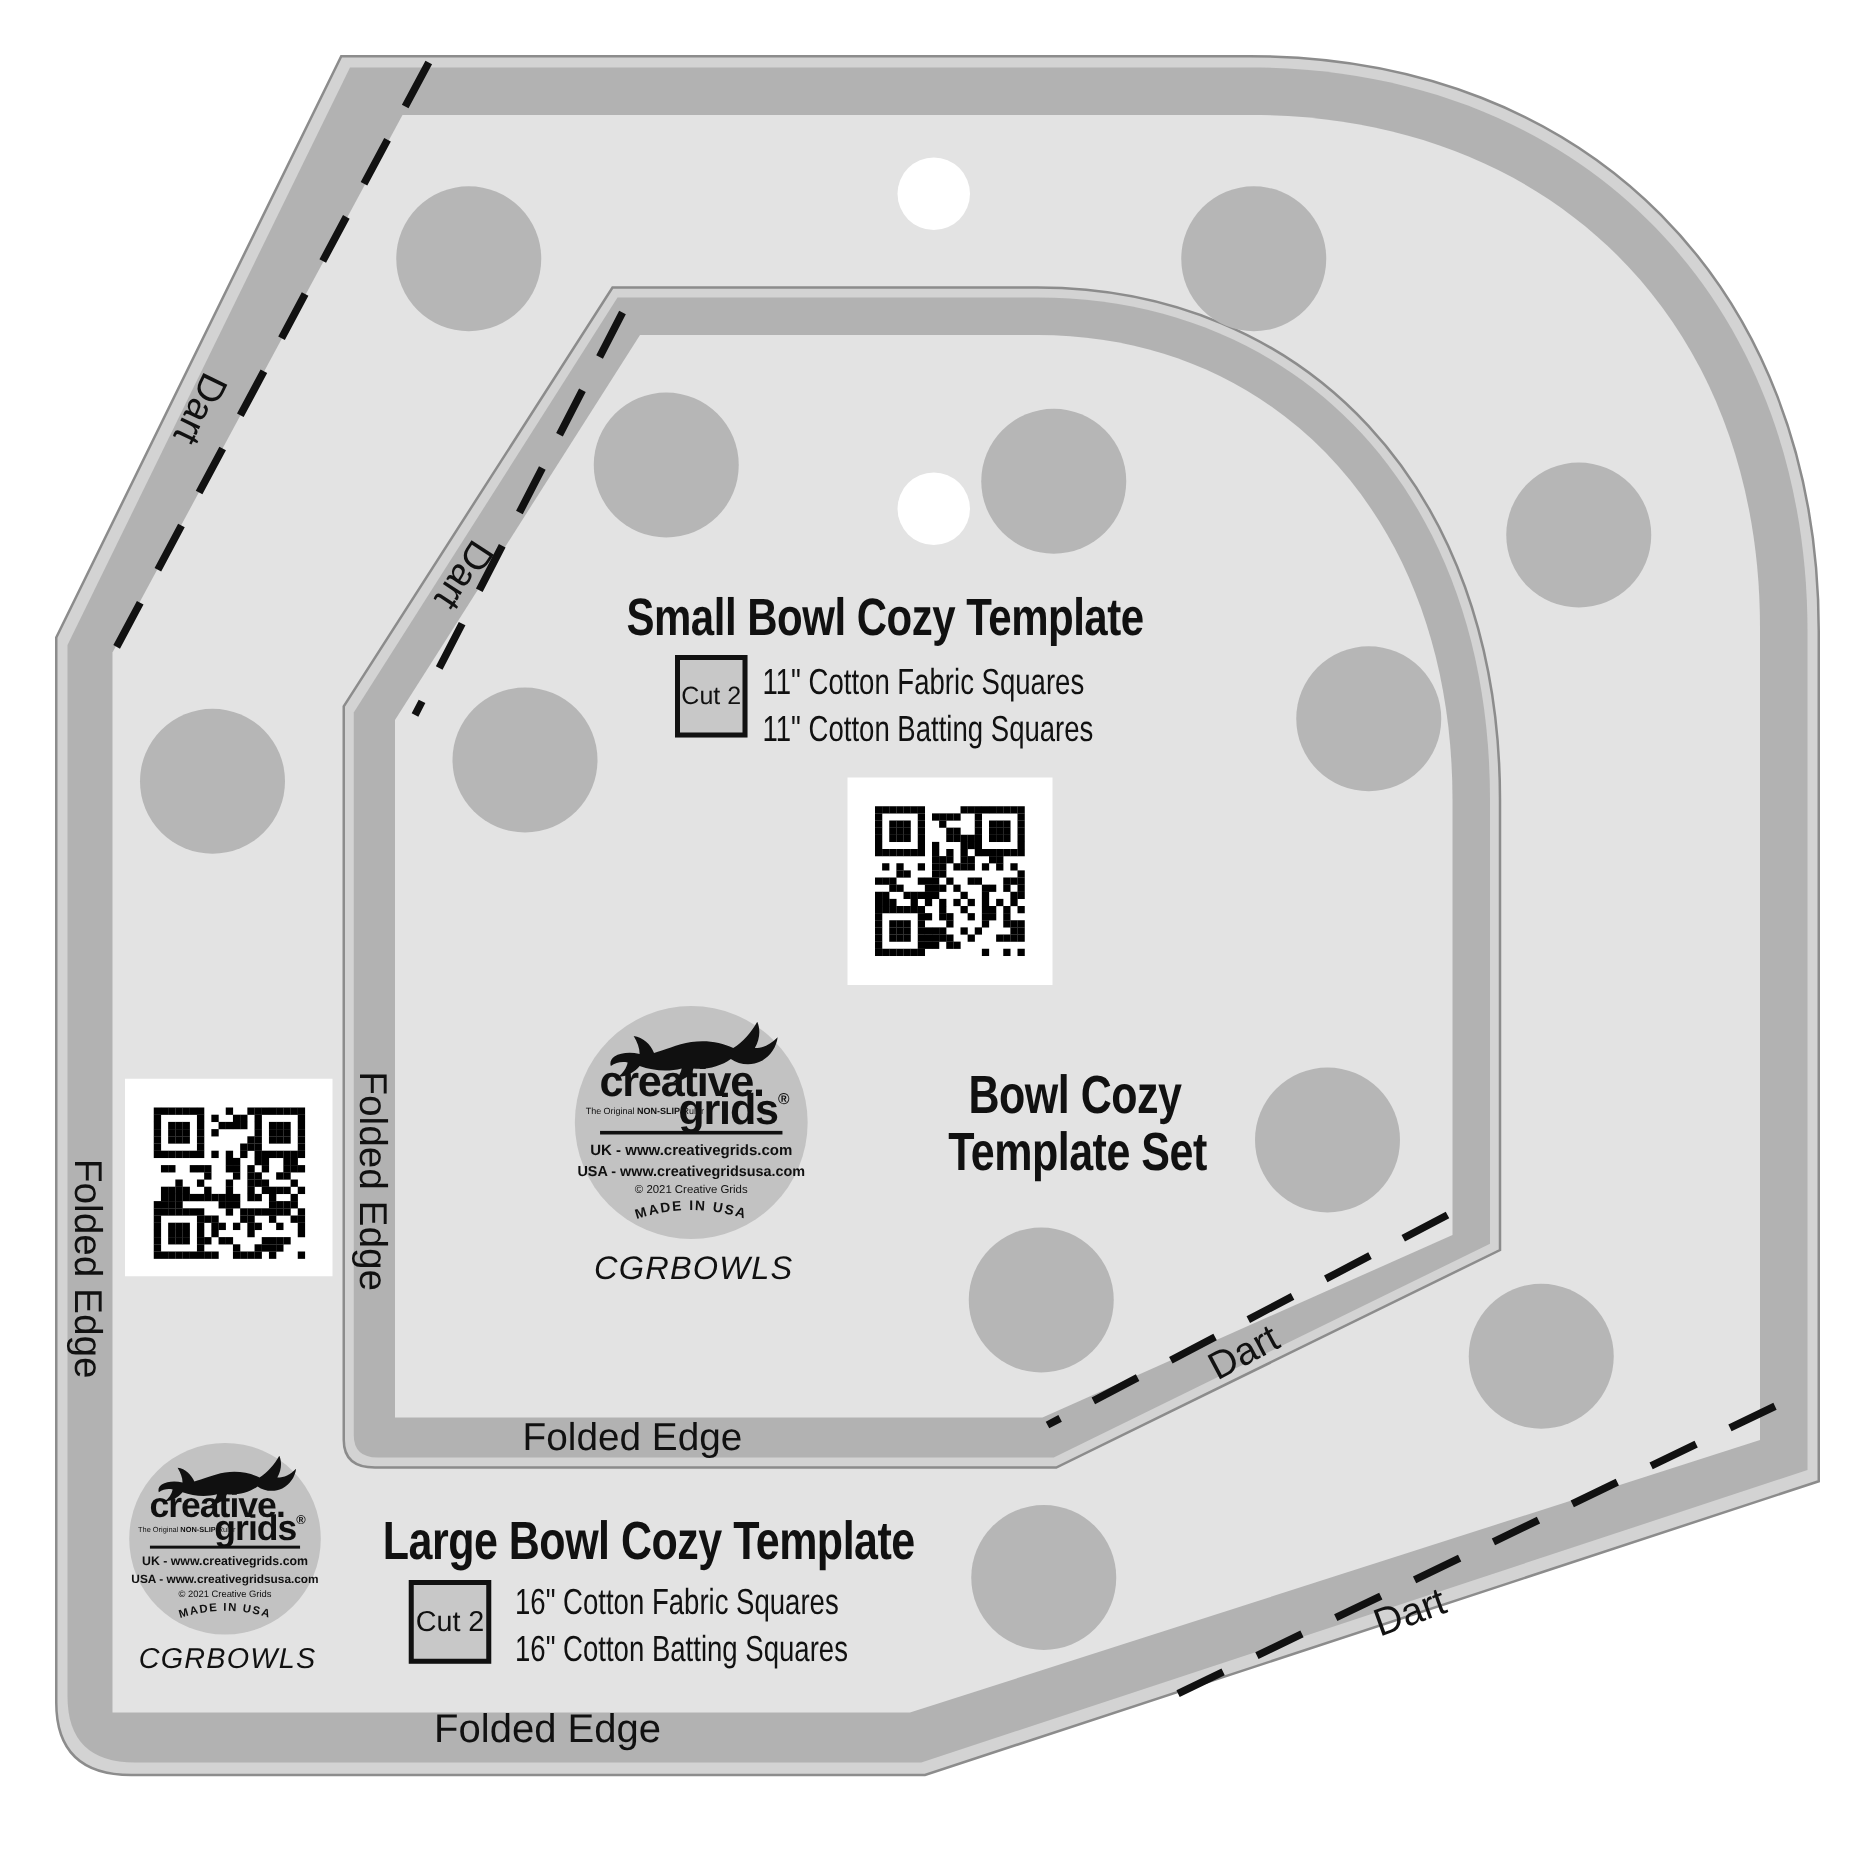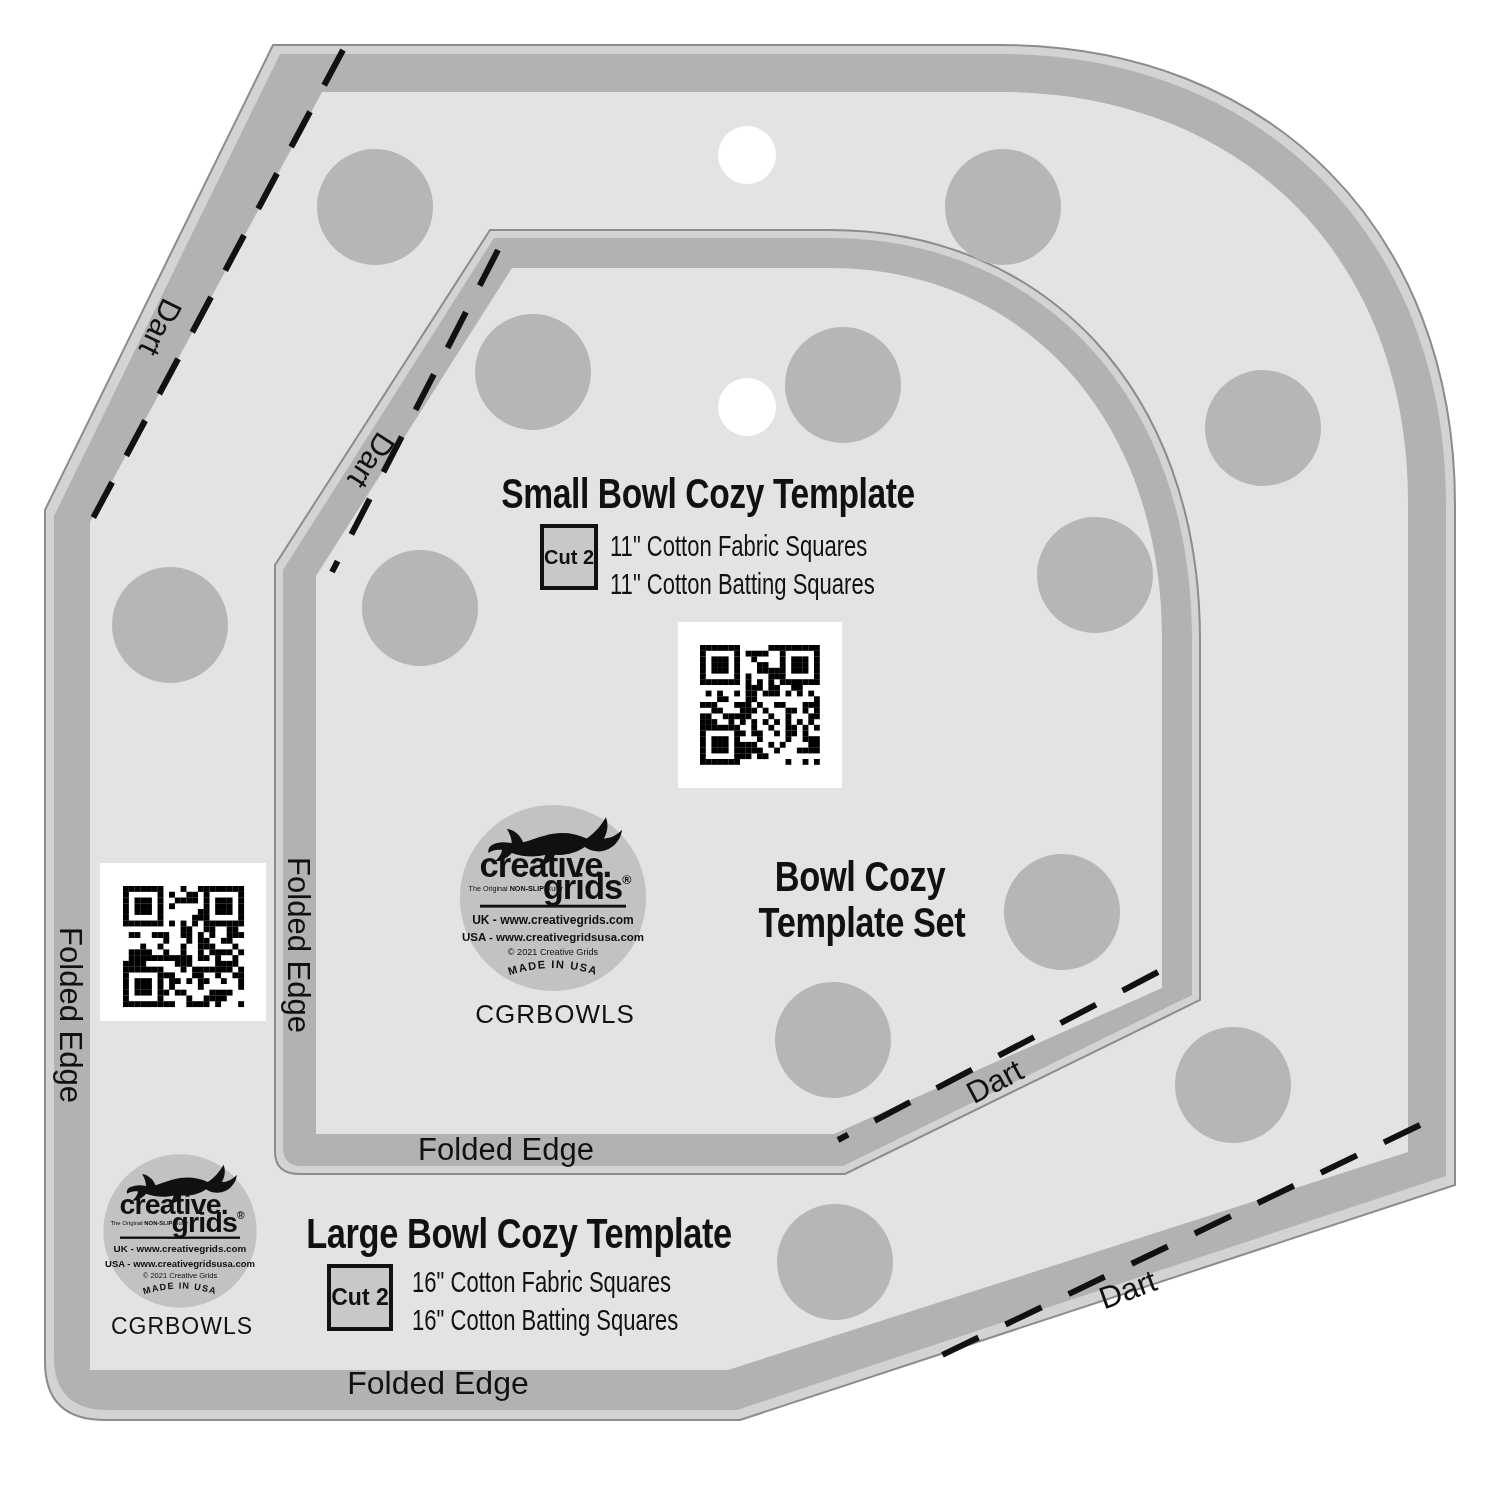--- a/index.html
+++ b/index.html
@@ -4,24 +4,24 @@
 <style>
   html,body{margin:0;padding:0;background:#fff;}
   .stage{position:relative;width:1499px;height:1500px;background:#fff;overflow:hidden;
          font-family:"Liberation Sans",sans-serif;color:#111;}
   .base{position:absolute;left:0;top:0;width:1499px;height:1500px;}
   .logo{position:absolute;}
   .t{position:absolute;white-space:nowrap;color:#111;}
   .ttl{font-weight:bold;font-size:42px;transform:translateX(-50%) scaleX(0.8);transform-origin:center top;letter-spacing:-0.5px;}
   .spec{font-size:29px;line-height:38px;transform:scaleX(0.76);transform-origin:left top;}
   .cutbox{position:absolute;background:#c8c8c8;border:4px solid #111;display:flex;align-items:center;justify-content:center;
-          font-weight:bold;font-size:20px;box-sizing:border-box;}
+          font-weight:normal;font-size:20px;box-sizing:border-box;}
   .edge{font-size:31px;}
   .rot{transform:translate(-50%,-50%) rotate(var(--a));transform-origin:center center;}
-  .ctr{transform:translateX(-50%);}
+  .ctr{transform:translateX(-50%);font-style:italic;}
   .sku1{font-size:26px;letter-spacing:1px;}
   .sku2{font-size:23px;letter-spacing:1px;}
   .logo text{fill:#101010;font-family:"Liberation Sans",sans-serif;}
   .brand{font-weight:bold;letter-spacing:-1px;}
   .lnk{font-weight:bold;}
 </style>
 </head>
 <body>
 
 <div class="stage">

